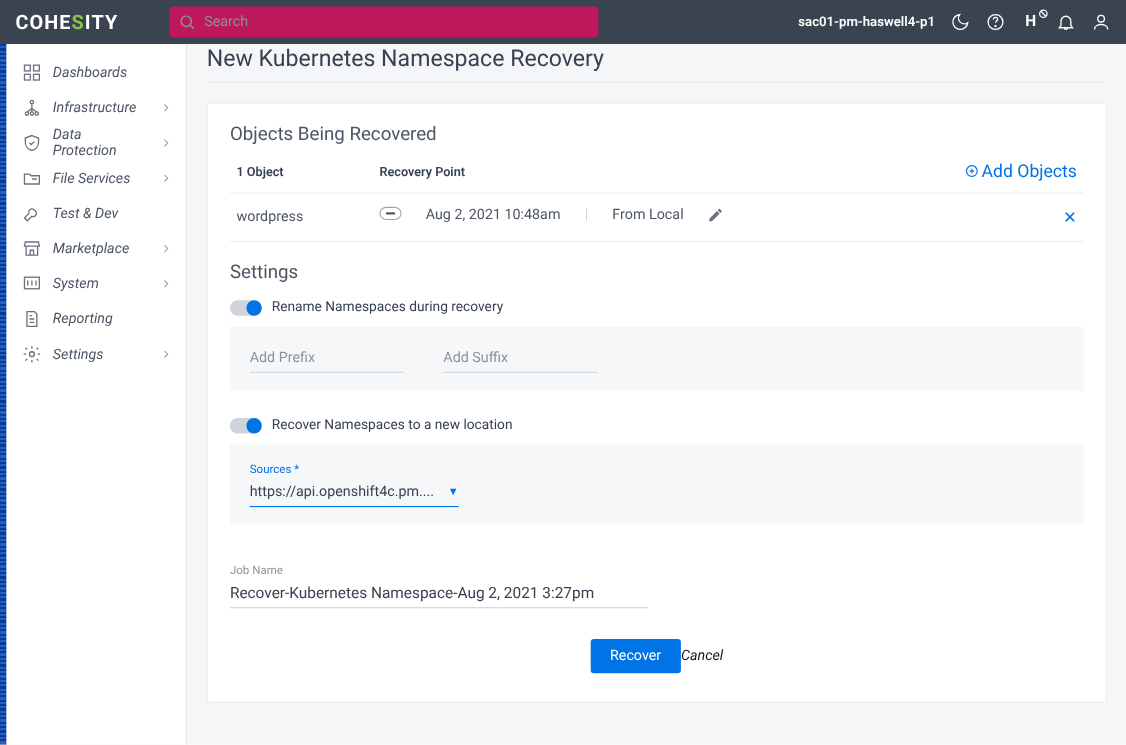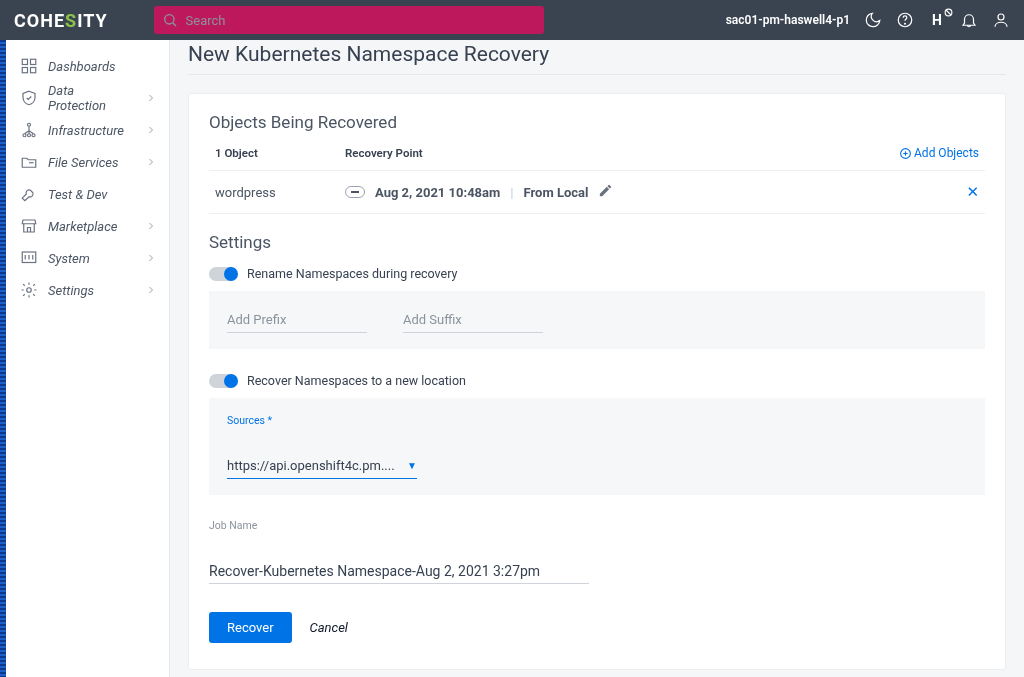--- a/index.html
+++ b/index.html
@@ -27,47 +27,47 @@
   .content { flex: 1; padding: 2px 18px 0 18px; overflow: auto; }
   .page-title { font-size: 21px; font-weight: 400; color: #374151; margin-bottom: 8px; }
   .title-hr { border: none; border-top: 1px solid #e5e7eb; margin: 4px 0 18px 0; }
 
   .card { background: #fff; border: 1px solid #eceef0; border-radius: 3px; padding: 18px 20px 26px 20px; }
   .section-title { font-size: 17px; font-weight: 400; color: #4b5563; margin-bottom: 14px; }
 
   .obj-header { display: flex; align-items: center; font-size: 11.5px; font-weight: 600; color: #374151; padding: 0 6px 10px 6px; }
   .obj-header .c1 { flex: 0 0 130px; }
   .obj-header .c2 { flex: 1; }
-  .add-obj { margin-left: auto; color: #0073e6; font-size: 12px; font-weight: 400; display: flex; align-items: center; gap: 2px; cursor: pointer; }
+  .add-obj { margin-left: auto; color: #0073e6; font-size: 16px; font-weight: 400; display: flex; align-items: center; gap: 2px; cursor: pointer; }
   .obj-row { display: flex; align-items: center; border-top: 1px solid #eceef0; border-bottom: 1px solid #eceef0; padding: 12px 6px; font-size: 13px; color: #4b5563; margin-bottom: 18px; }
   .obj-row .c1 { flex: 0 0 130px; }
-  .obj-row .c2 { flex: 1; display: flex; align-items: center; gap: 10px; color: #4b5563; font-weight: bold; }
+  .obj-row .c2 { flex: 1; display: flex; gap: 22px; color: #4b5563; }
   .pill { display: inline-flex; align-items: center; justify-content: center; border: 1px solid #9ca3af; border-radius: 10px; width: 20px; height: 12px; }
   .pill::before { content: ""; width: 8px; height: 1.5px; background: #4b5563; }
   .vbar { color: #cbd5e1; }
   .row-edit { color: #6b7280; cursor: pointer; }
   .row-close { margin-left: auto; color: #0073e6; font-size: 15px; cursor: pointer; font-weight: 300; }
 
   .toggle-row { display: flex; align-items: center; gap: 10px; font-size: 12.5px; color: #374151; margin-bottom: 10px; }
   .toggle { width: 28px; height: 14px; background: #cfd4da; border-radius: 8px; position: relative; cursor: pointer; }
   .toggle .knob { width: 14px; height: 14px; background: #0073e6; border-radius: 50%; position: absolute; right: -1px; top: 0; }
 
   .subpanel { background: #f6f7f9; padding: 16px 18px; margin-bottom: 24px; display: flex; gap: 36px; }
   .subpanel2 { background: #f6f7f9; padding: 16px 18px; margin-bottom: 24px; }
   .uinput { border: none; border-bottom: 1px solid #cfd4da; background: transparent; height: 26px; font-size: 13px; color: #374151; width: 140px; }
   .uinput::placeholder { color: #8a939c; }
-  .field-block { display: flex; flex-direction: column; gap: 24px; }
+  .field-block { display: flex; flex-direction: column; }
   .small-label { font-size: 10.5px; color: #0073e6; margin-bottom: 2px; }
   .select-like { border: none; border-bottom: 1.5px solid #0073e6; background: transparent; height: 26px; font-size: 13px; color: #374151; width: 190px; display: flex; align-items: center; justify-content: space-between; cursor: pointer; }
   .caret { color: #0073e6; font-size: 10px; }
 
-  .job-label { font-size: 10.5px; color: #8a939c; margin-bottom: 2px; }
+  .job-label { font-size: 10.5px; color: #8a939c; margin-bottom: 2px; margin-top: 11px; }
   .job-input { border: none; border-bottom: 1px solid #cfd4da; background: transparent; height: 26px; font-size: 14px; color: #374151; width: 380px; }
 
-  .actions { margin-top: 28px; display: flex; gap: 18px; align-items: center; }
+  .actions { margin-top: 28px; display: flex; align-items: center; justify-content: center; }
   .btn-primary { background: #0073e6; color: #fff; border: none; padding: 8px 18px; font-size: 13px; border-radius: 3px; cursor: pointer; }
   .btn-link { background: none; border: none; color: #0f172a; font-size: 13px; cursor: pointer; font-style: italic; }
 </style>
 </head>
 <body>
 
 <div class="topbar">
   <div class="logo">
     <span>COHE</span>
       <span class="s">S</span>
@@ -124,43 +124,43 @@
       <svg class="side-icon" viewBox="0 0 24 24" fill="none" stroke="currentColor" stroke-width="1.6">
           <rect x="3" y="3" width="7" height="7"></rect>
           <rect x="14" y="3" width="7" height="7"></rect>
           <rect x="14" y="14" width="7" height="7"></rect>
           <rect x="3" y="14" width="7" height="7"></rect>
         </svg>
       <span class="side-label">Dashboards</span>
     </div>
     <div class="side-item">
       <svg class="side-icon" viewBox="0 0 24 24" fill="none" stroke="currentColor" stroke-width="1.6">
-          <path d="M12 3l8 3v5c0 5-3.5 9-8 10-4.5-1-8-5-8-10V6z"></path>
-          <path d="M9 12l2 2 4-4"></path>
-        </svg>
-      <span class="side-label">Data Protection</span>
-      <svg class="side-chevron" width="12" height="12" viewBox="0 0 24 24" fill="none" stroke="currentColor" stroke-width="2">
-          <polyline points="9 18 15 12 9 6"></polyline>
-        </svg>
-    </div>
-    <div class="side-item">
-      <svg class="side-icon" viewBox="0 0 24 24" fill="none" stroke="currentColor" stroke-width="1.6">
           <circle cx="12" cy="5" r="2"></circle>
           <circle cx="6" cy="19" r="2"></circle>
           <circle cx="18" cy="19" r="2"></circle>
           <circle cx="12" cy="19" r="2"></circle>
           <path d="M12 7v6m0 0l-6 4m6-4l6 4m-6-4v4"></path>
         </svg>
       <span class="side-label">Infrastructure</span>
       <svg class="side-chevron" width="12" height="12" viewBox="0 0 24 24" fill="none" stroke="currentColor" stroke-width="2">
           <polyline points="9 18 15 12 9 6"></polyline>
         </svg>
     </div>
     <div class="side-item">
       <svg class="side-icon" viewBox="0 0 24 24" fill="none" stroke="currentColor" stroke-width="1.6">
+          <path d="M12 3l8 3v5c0 5-3.5 9-8 10-4.5-1-8-5-8-10V6z"></path>
+          <path d="M9 12l2 2 4-4"></path>
+        </svg>
+      <span class="side-label">Data Protection</span>
+      <svg class="side-chevron" width="12" height="12" viewBox="0 0 24 24" fill="none" stroke="currentColor" stroke-width="2">
+          <polyline points="9 18 15 12 9 6"></polyline>
+        </svg>
+    </div>
+    <div class="side-item">
+      <svg class="side-icon" viewBox="0 0 24 24" fill="none" stroke="currentColor" stroke-width="1.6">
           <path d="M3 7h6l2 2h10v10H3z"></path>
           <path d="M12 13h6"></path>
         </svg>
       <span class="side-label">File Services</span>
       <svg class="side-chevron" width="12" height="12" viewBox="0 0 24 24" fill="none" stroke="currentColor" stroke-width="2">
           <polyline points="9 18 15 12 9 6"></polyline>
         </svg>
     </div>
     <div class="side-item">
       <svg class="side-icon" viewBox="0 0 24 24" fill="none" stroke="currentColor" stroke-width="1.6">
@@ -181,20 +181,27 @@
     </div>
     <div class="side-item">
       <svg class="side-icon" viewBox="0 0 24 24" fill="none" stroke="currentColor" stroke-width="1.6">
           <rect x="3" y="4" width="18" height="14"></rect>
           <path d="M7 8v6m5-6v6m5-6v6"></path>
         </svg>
       <span class="side-label">System</span>
       <svg class="side-chevron" width="12" height="12" viewBox="0 0 24 24" fill="none" stroke="currentColor" stroke-width="2">
           <polyline points="9 18 15 12 9 6"></polyline>
         </svg>
+    </div>
+    <div class="side-item">
+      <svg class="side-icon" viewBox="0 0 24 24" fill="none" stroke="currentColor" stroke-width="1.6">
+          <path d="M6 3h9l3 3v15H6z"></path>
+          <path d="M9 12h6M9 16h6M9 8h3"></path>
+        </svg>
+      <span class="side-label">Reporting</span>
     </div>
     <div class="side-item">
       <svg class="side-icon" viewBox="0 0 24 24" fill="none" stroke="currentColor" stroke-width="1.6">
           <circle cx="12" cy="12" r="3"></circle>
           <path d="M12 2v3m0 14v3M4.2 4.2l2.1 2.1m11.4 11.4l2.1 2.1M2 12h3m14 0h3M4.2 19.8l2.1-2.1m11.4-11.4l2.1-2.1"></path>
         </svg>
       <span class="side-label">Settings</span>
       <svg class="side-chevron" width="12" height="12" viewBox="0 0 24 24" fill="none" stroke="currentColor" stroke-width="2">
           <polyline points="9 18 15 12 9 6"></polyline>
         </svg>

